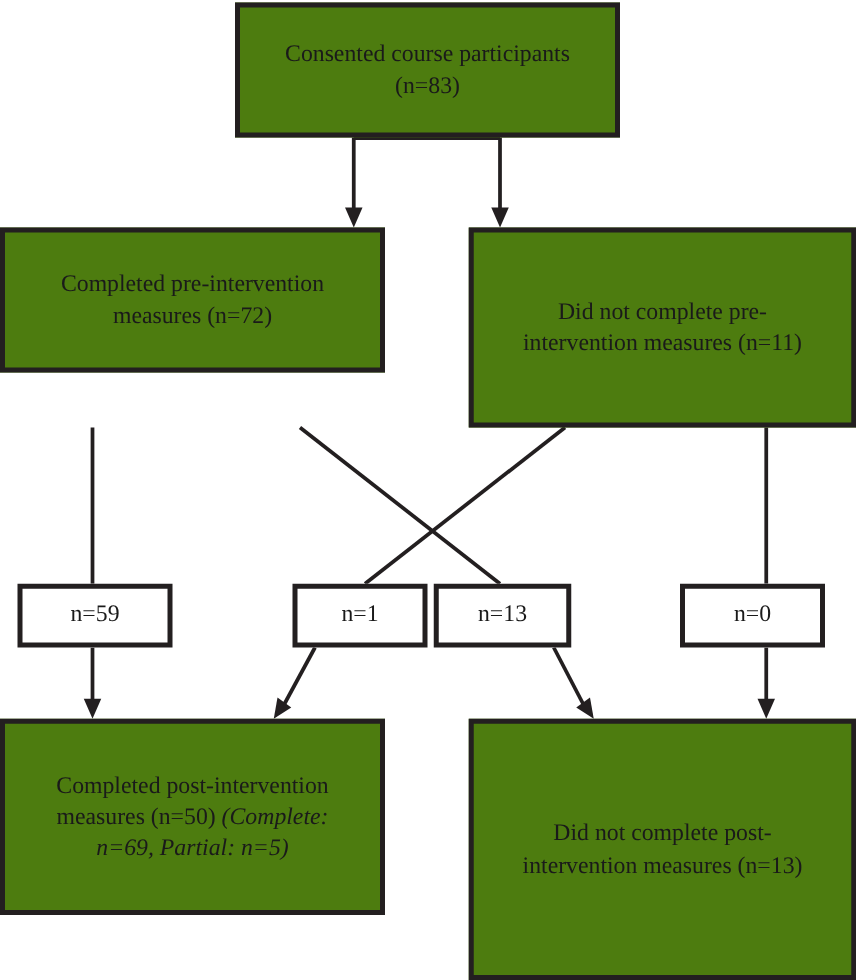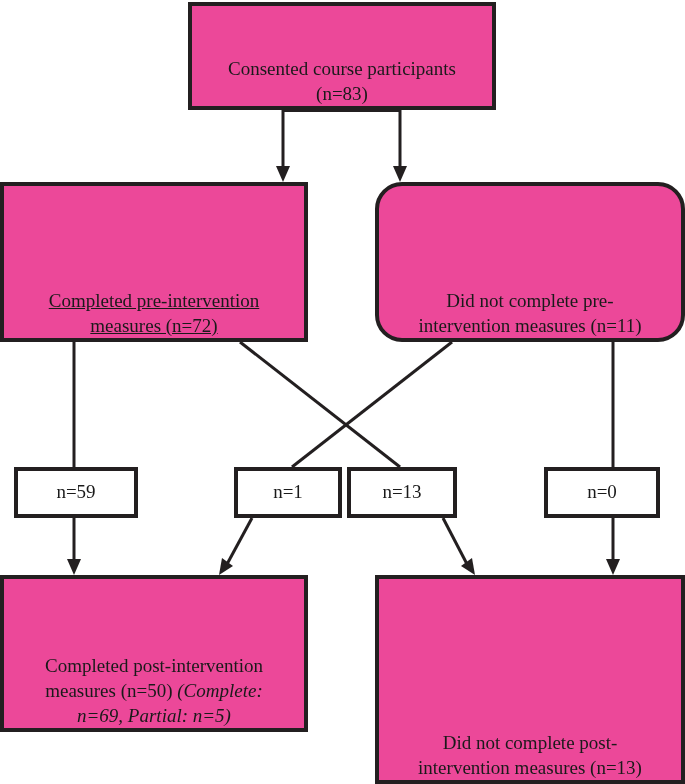--- a/index.html
+++ b/index.html
@@ -14,23 +14,23 @@
     height: 784px;
     background: #ffffff;
     overflow: hidden;
     font-family: "Liberation Serif", "DejaVu Serif", serif;
     color: #1a1a1a;
   }
   .flow-box {
     position: absolute;
     box-sizing: border-box;
     border: 4px solid #231f20;
-    background: #ec4899;
+    background: #4d7c0f;
     display: flex;
-    align-items: flex-end;
+    align-items: center;
     justify-content: center;
     text-align: center;
     z-index: 3;
   }
   .flow-box .box-text {
     display: block;
     width: 100%;
     padding: 0 10px;
     box-sizing: border-box;
     font-size: 19px;
@@ -108,28 +108,28 @@
     <polygon class="arrowhead" points="613,575 606,559 620,559"></polygon>
   </svg>
 
   <div class="flow-box" style="left:188px; top:2px; width:308px; height:108px;">
     <span class="box-text">
       <span>Consented course participants</span><br>
       <span>(n=83)</span>
     </span>
   </div>
 
-  <div class="flow-box" style="left:0px; top:182px; width:308px; height:160px;text-decoration:underline;">
+  <div class="flow-box" style="left:0px; top:182px; width:308px; height:116px;">
     <span class="box-text">
       <span>Completed pre-intervention</span><br>
       <span>measures (n=72)</span>
     </span>
   </div>
 
-  <div class="flow-box" style="left:375px; top:182px; width:310px; height:160px;border-radius:27px;">
+  <div class="flow-box" style="left:375px; top:182px; width:310px; height:160px;">
     <span class="box-text">
       <span>Did not complete pre-</span><br>
       <span>intervention measures (n=11)</span>
     </span>
   </div>
 
   <div class="small-box" style="left:14px; top:467px; width:124px; height:51px;">
     <span class="box-text">n=59</span>
   </div>
 

